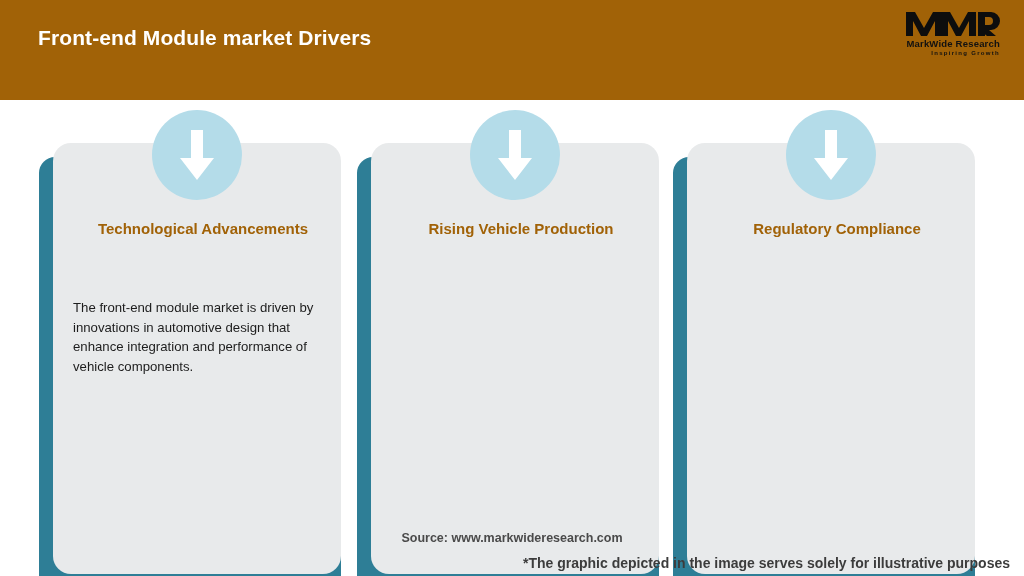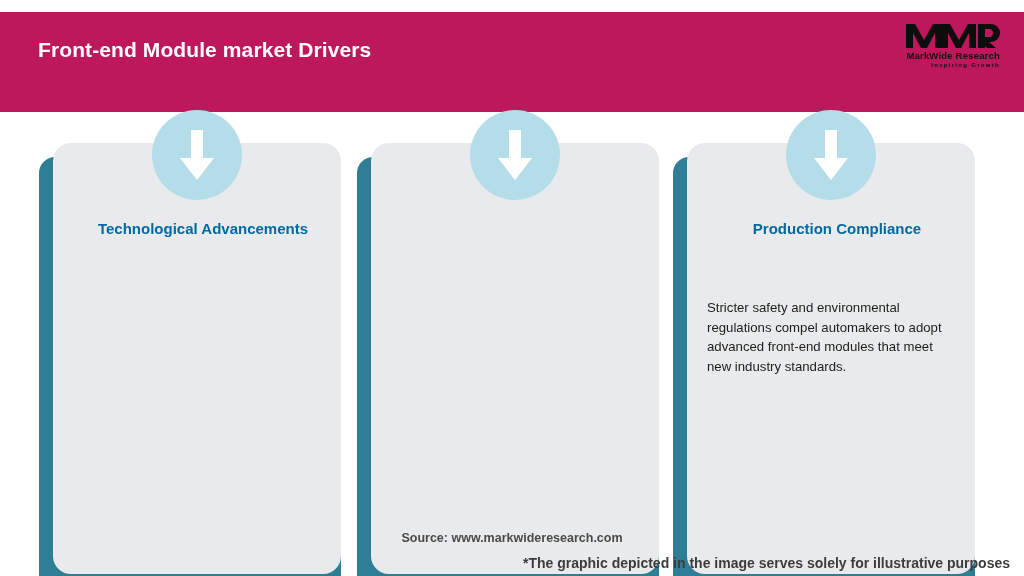--- a/index.html
+++ b/index.html
@@ -12,24 +12,24 @@
     background: #ffffff;
     font-family: "Liberation Sans", sans-serif;
     overflow: hidden;
     position: relative;
   }
 
   
   .header-band {
     position: absolute;
     left: 0;
-    top: 12px;
+    top: 0;
     width: 1024px;
     height: 100px;
-    background: #be185d;
+    background: #a16207;
   }
   .header-title {
     position: absolute;
     left: 38px;
     top: 26px;
     font-size: 21px;
     font-weight: bold;
     color: #ffffff;
     letter-spacing: 0.1px;
     white-space: nowrap;
@@ -124,21 +124,21 @@
   .card-badge svg { display: block; }
 
   .card-title {
     position: absolute;
     left: 12px;
     right: 0;
     top: 77px;
     text-align: center;
     font-size: 15px;
     font-weight: bold;
-    color: #0369a1;
+    color: #a16207;
     line-height: 1.25;
   }
 
   .card-body {
     position: absolute;
     left: 20px;
     right: 16px;
     top: 155px;
     font-size: 13.2px;
     color: #1d1d1d;
@@ -187,44 +187,45 @@
     <span class="logo-tag">Inspiring Growth</span>
   </div>
 </div>
 
 <div class="cards-area">
 
   <div class="card-group g1">
     <div class="card-frame"></div>
     <div class="card-face">
       <div class="card-title">Technological Advancements</div>
+      <div class="card-body">The front-end module market is driven by innovations in automotive design that enhance integration and performance of vehicle components.</div>
     </div>
     <div class="card-badge">
       <svg width="40" height="54" viewBox="0 0 40 54" xmlns="http://www.w3.org/2000/svg" aria-hidden="true">
         <polygon points="14,2 26,2 26,30 37,30 20,52 3,30 14,30" fill="#ffffff"></polygon>
       </svg>
     </div>
   </div>
 
   <div class="card-group g2">
     <div class="card-frame"></div>
     <div class="card-face">
+      <div class="card-title">Rising Vehicle Production</div>
     </div>
     <div class="card-badge">
       <svg width="40" height="54" viewBox="0 0 40 54" xmlns="http://www.w3.org/2000/svg" aria-hidden="true">
         <polygon points="14,2 26,2 26,30 37,30 20,52 3,30 14,30" fill="#ffffff"></polygon>
       </svg>
     </div>
   </div>
 
   <div class="card-group g3">
     <div class="card-frame"></div>
     <div class="card-face">
-      <div class="card-title">Production Compliance</div>
-      <div class="card-body">Stricter safety and environmental regulations compel automakers to adopt advanced front-end modules that meet new industry standards.</div>
+      <div class="card-title">Regulatory Compliance</div>
     </div>
     <div class="card-badge">
       <svg width="40" height="54" viewBox="0 0 40 54" xmlns="http://www.w3.org/2000/svg" aria-hidden="true">
         <polygon points="14,2 26,2 26,30 37,30 20,52 3,30 14,30" fill="#ffffff"></polygon>
       </svg>
     </div>
   </div>
 
 </div>
 

